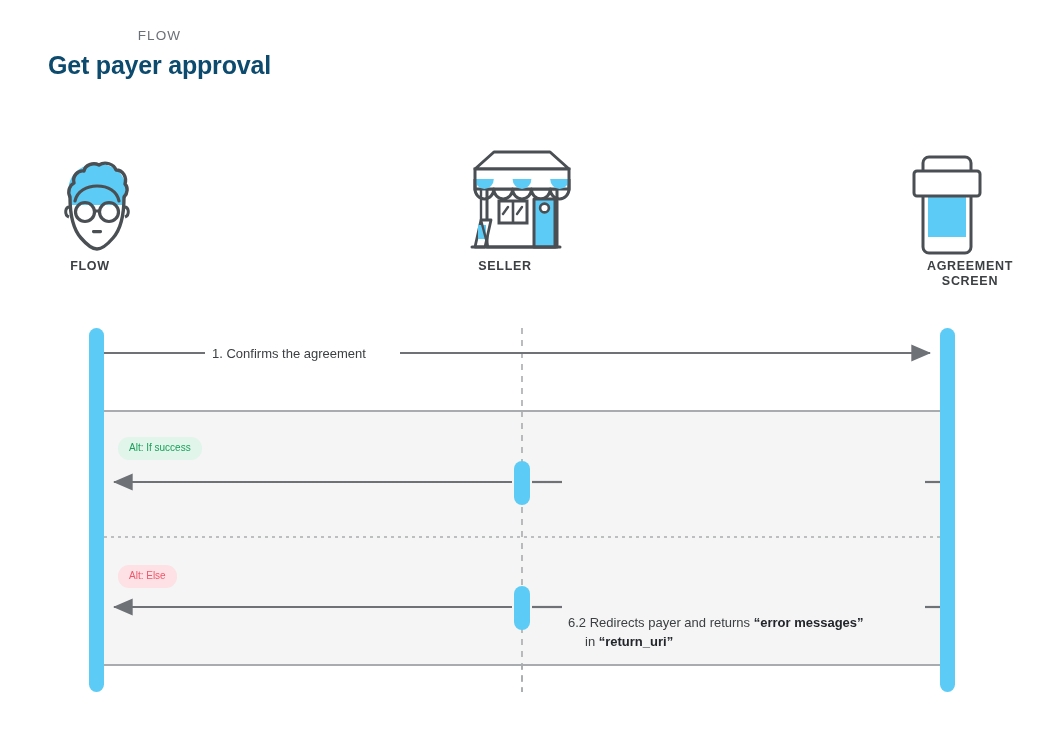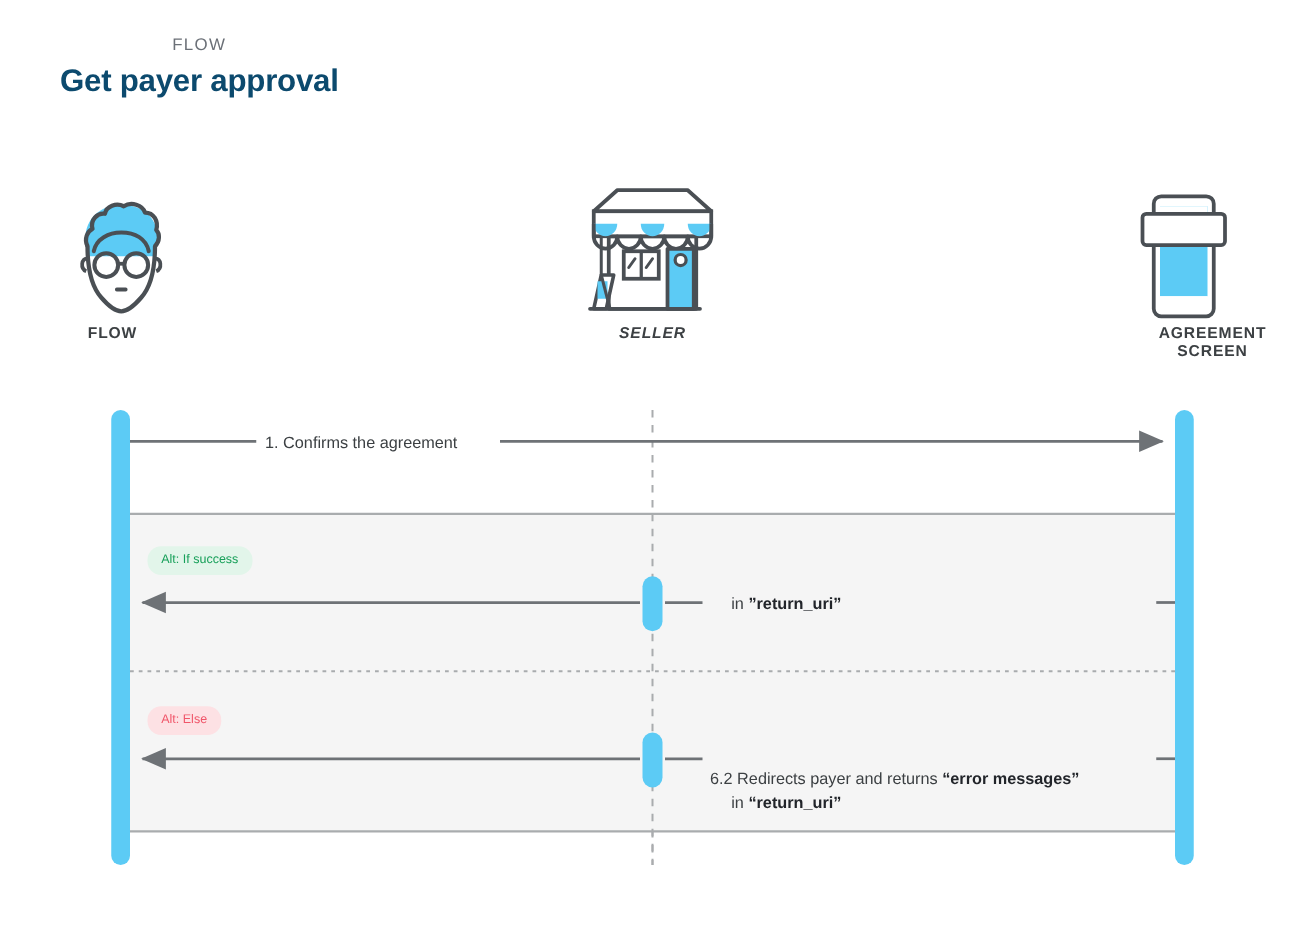--- a/index.html
+++ b/index.html
@@ -46,21 +46,21 @@
   .actor-label {
     position: absolute;
     text-align: center;
     font-size: 12.5px;
     font-weight: 700;
     letter-spacing: 0.7px;
     color: #3c4043;
     line-height: 15px;
   }
   #actor-label-payer { left: 25px; top: 259px; width: 130px; }
-  #actor-label-seller { left: 457px; top: 259px; width: 130px; font-style: italic; }
+  #actor-label-seller { left: 440px; top: 259px; width: 130px; }
   #actor-label-agreement { left: 880px; top: 259px; width: 180px; }
 
   
   .alt-badge {
     position: absolute;
     font-size: 10px;
     font-weight: 400;
     padding: 4px 11px 5px 11px;
     border-radius: 11px;
     white-space: nowrap;
@@ -229,23 +229,20 @@
 </div>
 
 <div class="alt-badge" id="alt-badge-success">Alt: If success</div>
 <div class="alt-badge" id="alt-badge-else">Alt: Else</div>
 
 <div class="msg-label" id="msg-label-1">
   <span>1. Confirms the agreement</span>
 </div>
 
 <div class="msg-label" id="msg-label-21">
-  <div class="l2">
-    <span>in </span><b>”return_uri”</b>
-  </div>
 </div>
 
 <div class="msg-label" id="msg-label-62">
   <div class="l1">
     <span>6.2 Redirects payer and returns </span><b>“error messages”</b>
   </div>
   <div class="l2">
     <span>in </span><b>“return_uri”</b>
   </div>
 </div>

